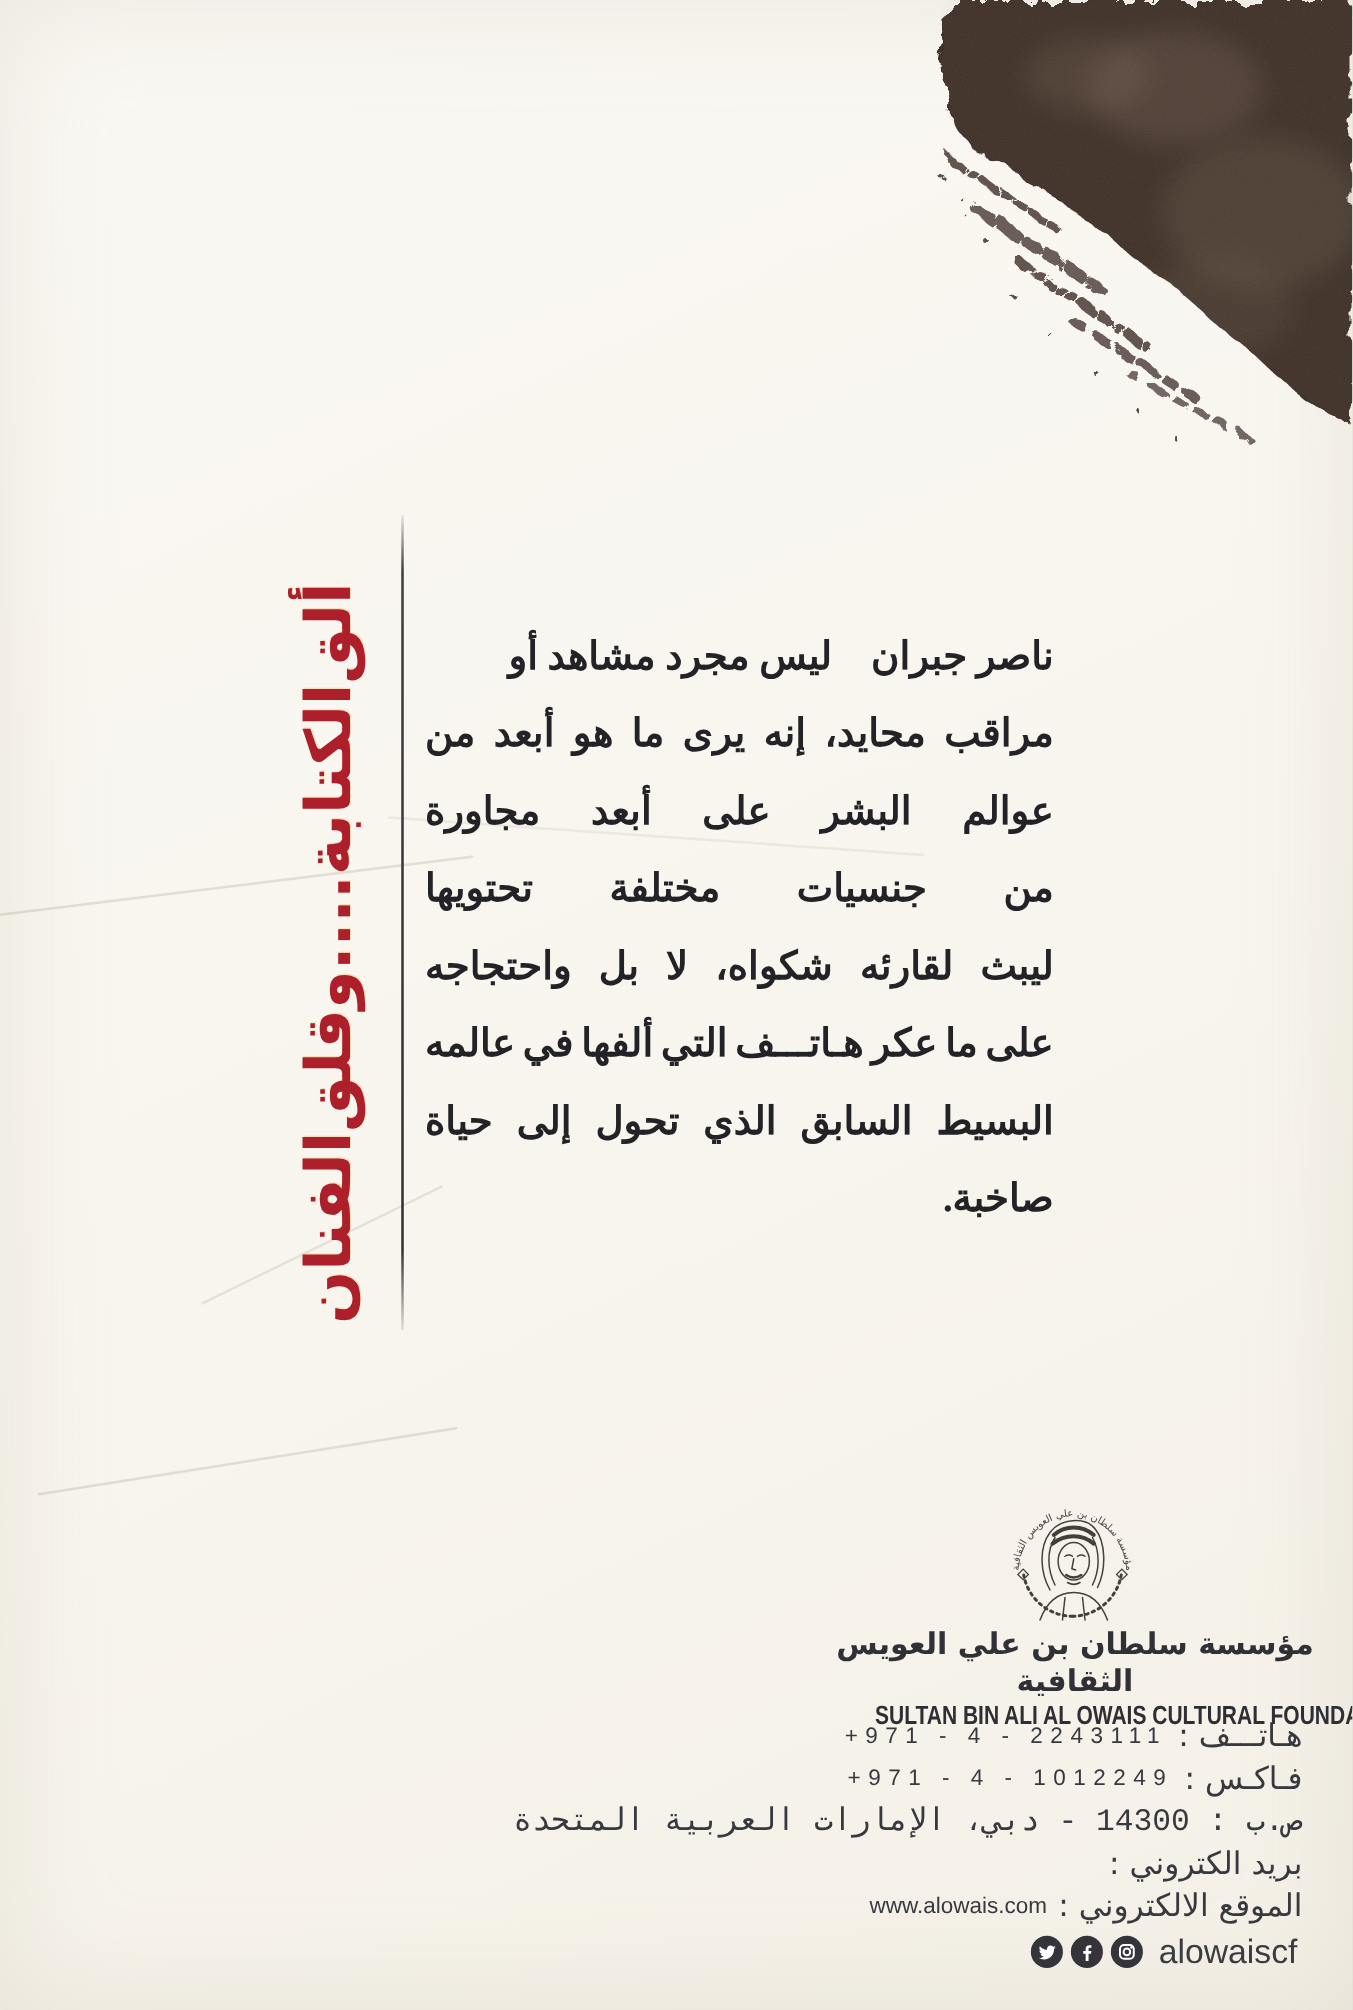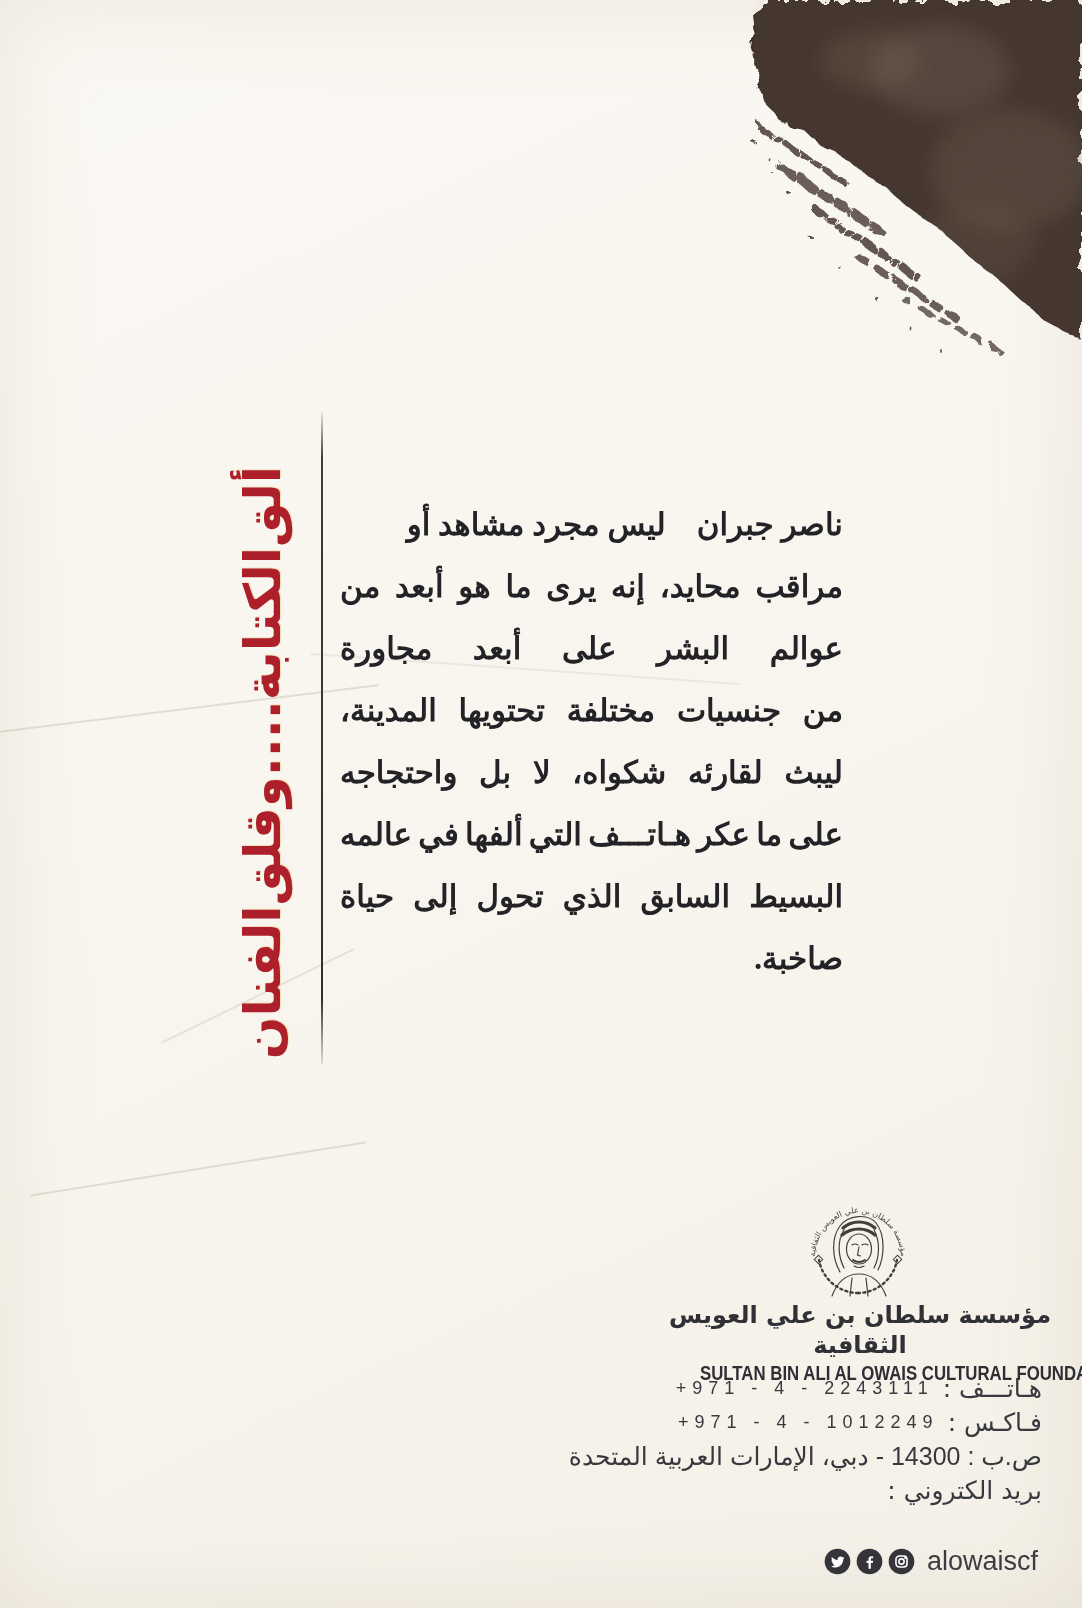--- a/index.html
+++ b/index.html
@@ -41,21 +41,21 @@
     font-size:24px;line-height:30px;color:#303037;}
   .name-en{font-family:"Liberation Sans", sans-serif;font-weight:bold;font-size:21px;
     line-height:24px;color:#2e2e34;white-space:nowrap;transform:scaleX(.8);
     transform-origin:50% 50%;margin-top:1px;letter-spacing:0;}
   
   .contact{position:absolute;right:40px;top:1371px;display:flex;flex-direction:column;align-items:flex-end;}
   .contact-row{height:34px;display:flex;align-items:center;gap:9px;}
   .c-label{direction:rtl;font-family:"DejaVu Sans", sans-serif;font-size:25px;color:#38383f;}
   .c-value{direction:ltr;font-family:"Liberation Sans", sans-serif;font-size:18px;color:#38383f;}
   .c-value.spaced{letter-spacing:6px;}
-  .c-text{direction:rtl;font-family:Liberation Sans, sans-serif;font-size:25px;color:#38383f;}
+  .c-text{direction:rtl;font-family:Liberation Mono, monospace;font-size:25px;color:#38383f;}
   
   .social{position:absolute;right:44px;top:1546px;display:flex;align-items:center;gap:5px;}
   .social svg{width:27px;height:27px;display:block;}
   .handle{font-family:"Liberation Sans", sans-serif;font-size:27px;color:#3b3c41;margin-left:7px;}
 </style>
 </head>
 <body>
 
 <div class="page">
 
@@ -141,21 +141,20 @@
         <span>البشر</span>
         <span>على</span>
         <span>أبعد</span>
         <span>مجاورة</span>
       </div>
       <div class="review-line just">
         <span>من</span>
         <span>جنسيات</span>
         <span>مختلفة</span>
         <span>تحتويها</span>
-        <span>المدينة،</span>
       </div>
       <div class="review-line just">
         <span>ليبث</span>
         <span>لقارئه</span>
         <span>شكواه،</span>
         <span>لا</span>
         <span>بل</span>
         <span>واحتجاجه</span>
       </div>
       <div class="review-line just">
@@ -223,20 +222,24 @@
       <div class="contact-row">
         <span class="c-value spaced">+971 - 4 - 1012249</span>
         <span class="c-label">فـاكـس :</span>
       </div>
       <div class="contact-row">
         <span class="c-text">ص.ب : 14300 - دبي، الإمارات العربية المتحدة</span>
       </div>
       <div class="contact-row">
         <span class="c-label">بريد الكتروني :</span>
       </div>
+      <div class="contact-row">
+        <span class="c-value">www.alowais.com</span>
+        <span class="c-label">الموقع الالكتروني :</span>
+      </div>
     </div>
 
   <div class="social">
     <svg viewBox="0 0 24 24" aria-hidden="true">
       <circle cx="12" cy="12" r="11.4" fill="#34343a"></circle>
       <path fill="#fff" d="M18.3 8.7c-.45.2-.93.33-1.43.4.51-.31.9-.8 1.09-1.38-.48.28-1.01.49-1.58.6-.45-.48-1.1-.78-1.81-.78-1.37 0-2.48 1.11-2.48 2.48 0 .19.02.38.06.56-2.06-.1-3.89-1.09-5.11-2.59-.21.37-.34.79-.34 1.25 0 .86.44 1.62 1.1 2.06-.41-.01-.79-.12-1.12-.31v.03c0 1.2.85 2.2 1.99 2.43-.21.06-.43.09-.65.09-.16 0-.31-.02-.47-.04.32.98 1.23 1.7 2.32 1.72-.85.66-1.92 1.06-3.08 1.06-.2 0-.4-.01-.59-.03 1.1.7 2.4 1.11 3.81 1.11 4.57 0 7.07-3.79 7.07-7.07v-.32c.48-.35.9-.79 1.22-1.27z"></path>
     </svg>
     <svg viewBox="0 0 24 24" aria-hidden="true">
       <circle cx="12" cy="12" r="11.4" fill="#34343a"></circle>
       <path fill="#fff" d="M13.2 18.5v-5.1h1.72l.26-2H13.2V10.1c0-.58.16-.97.99-.97h1.06V7.34c-.18-.02-.81-.08-1.55-.08-1.53 0-2.58.94-2.58 2.66v1.48H9.4v2h1.72v5.1h2.08z"></path>

